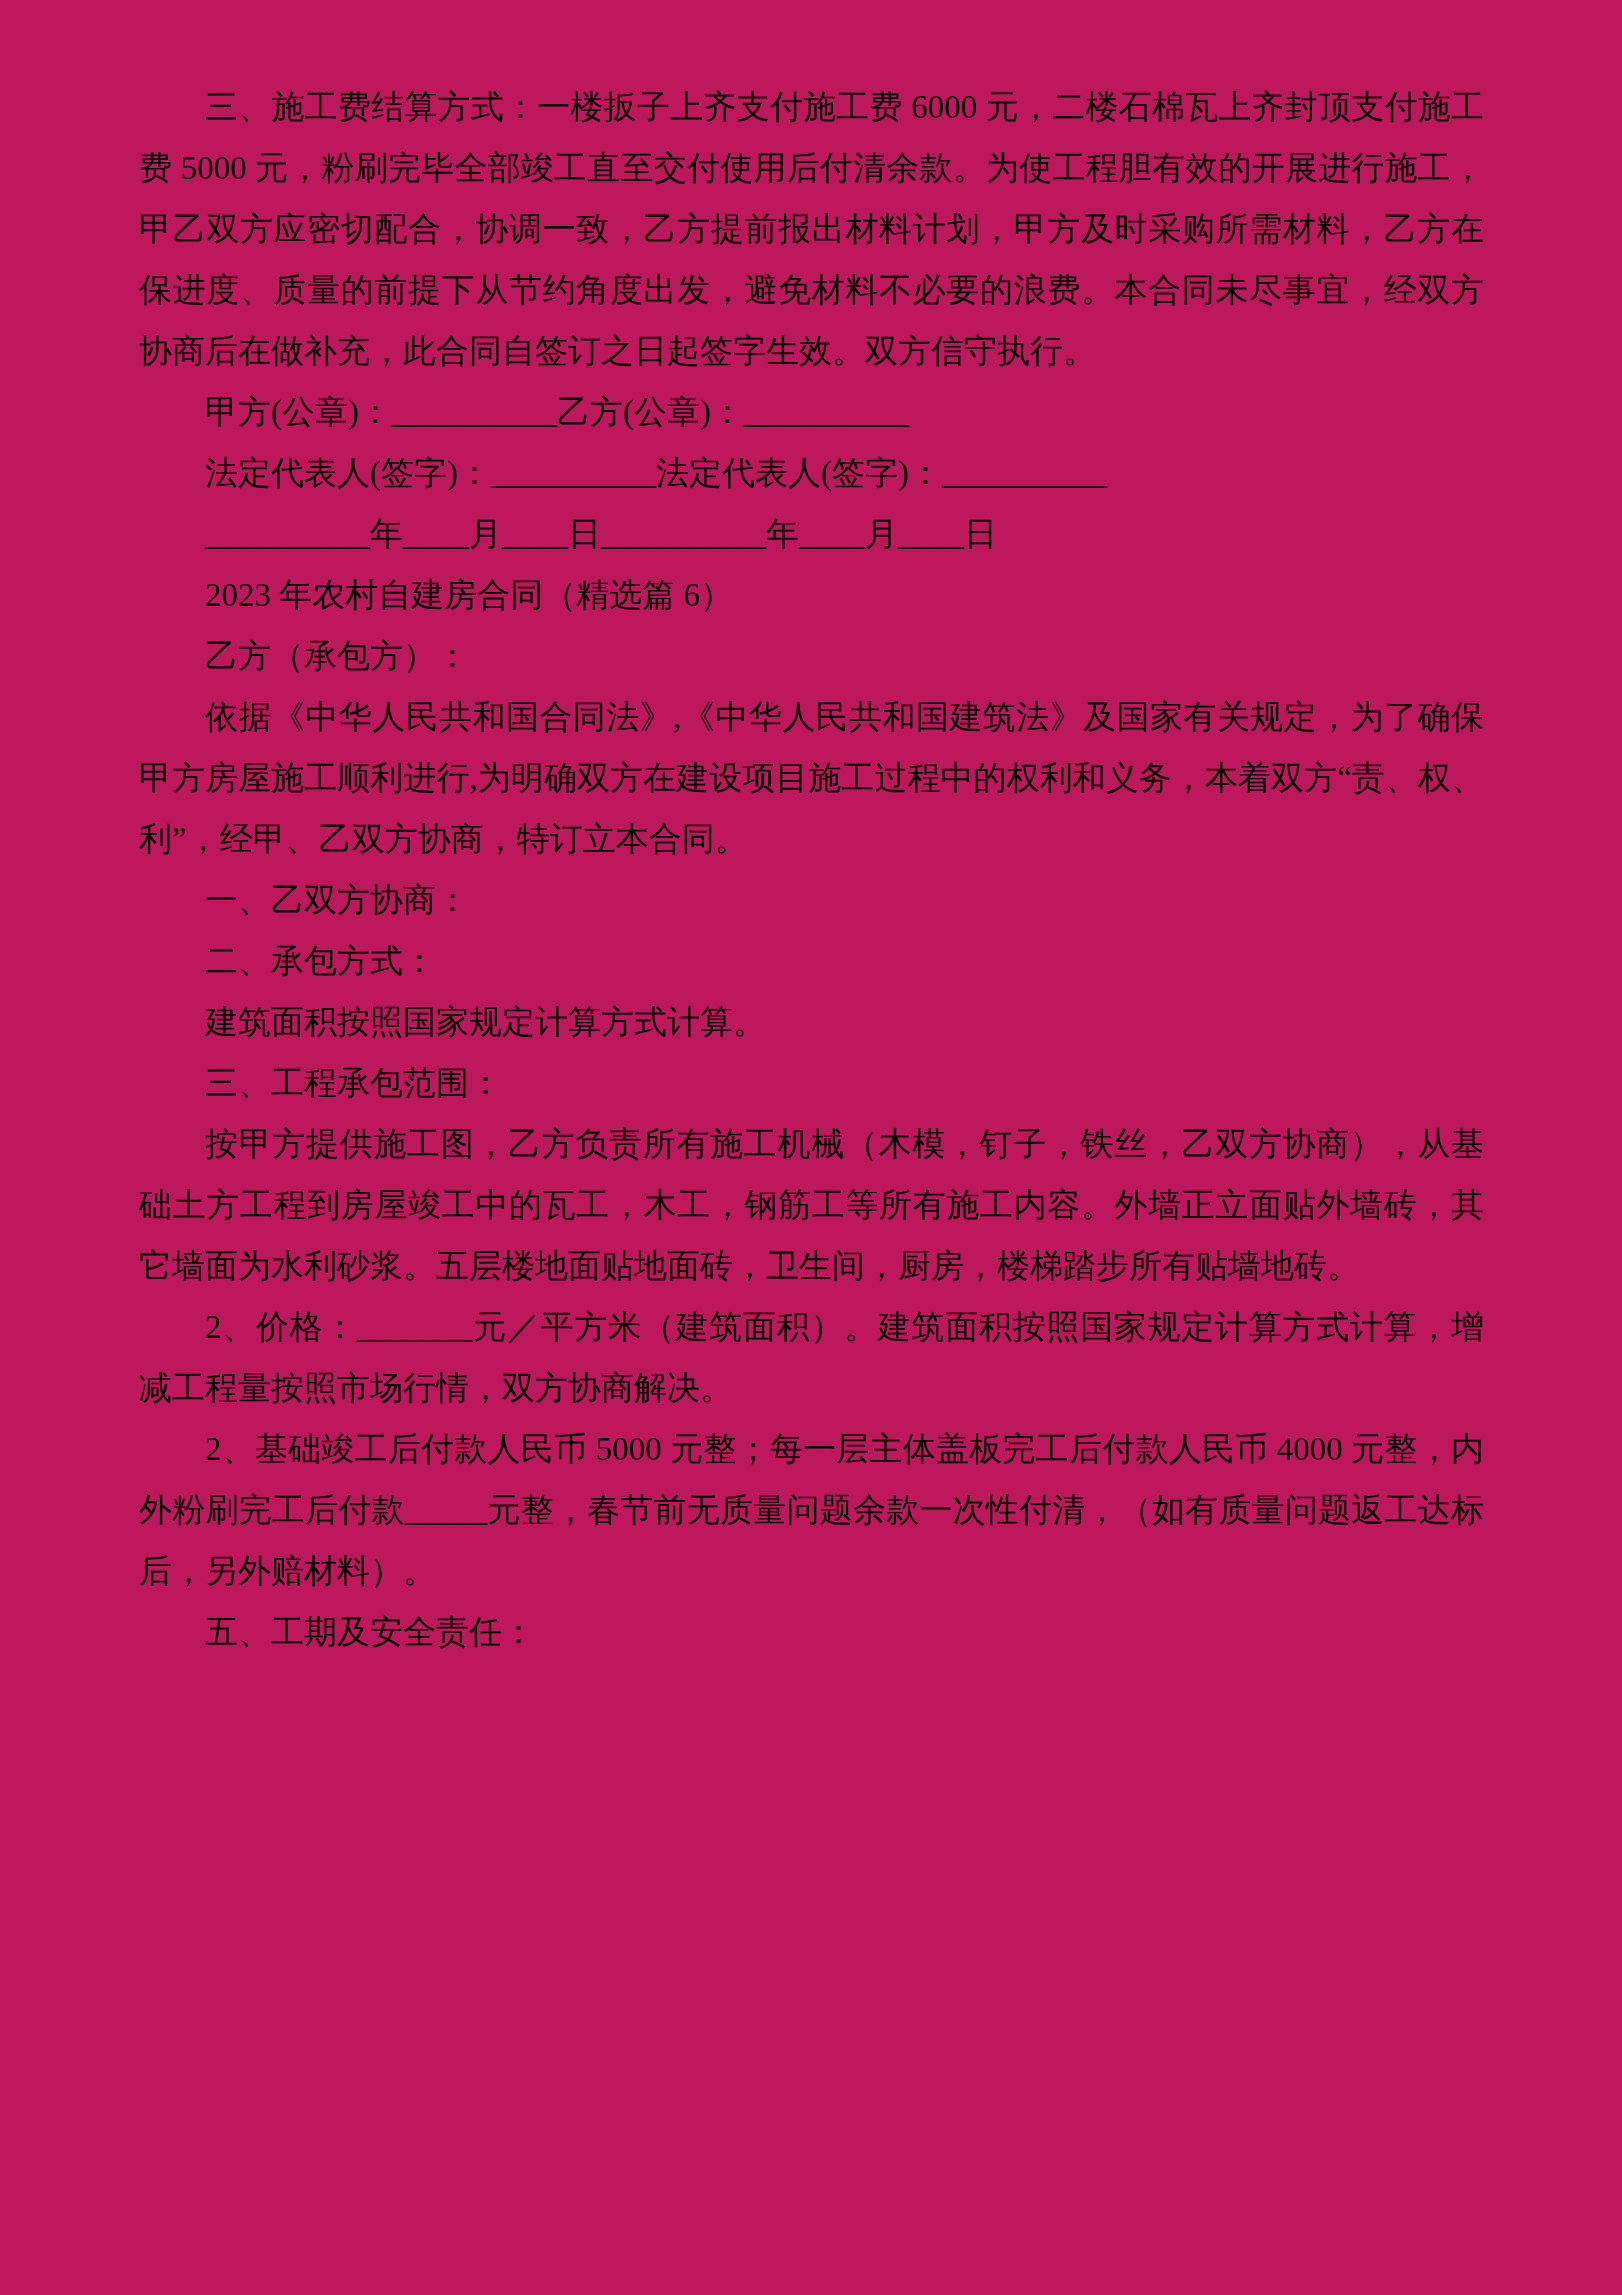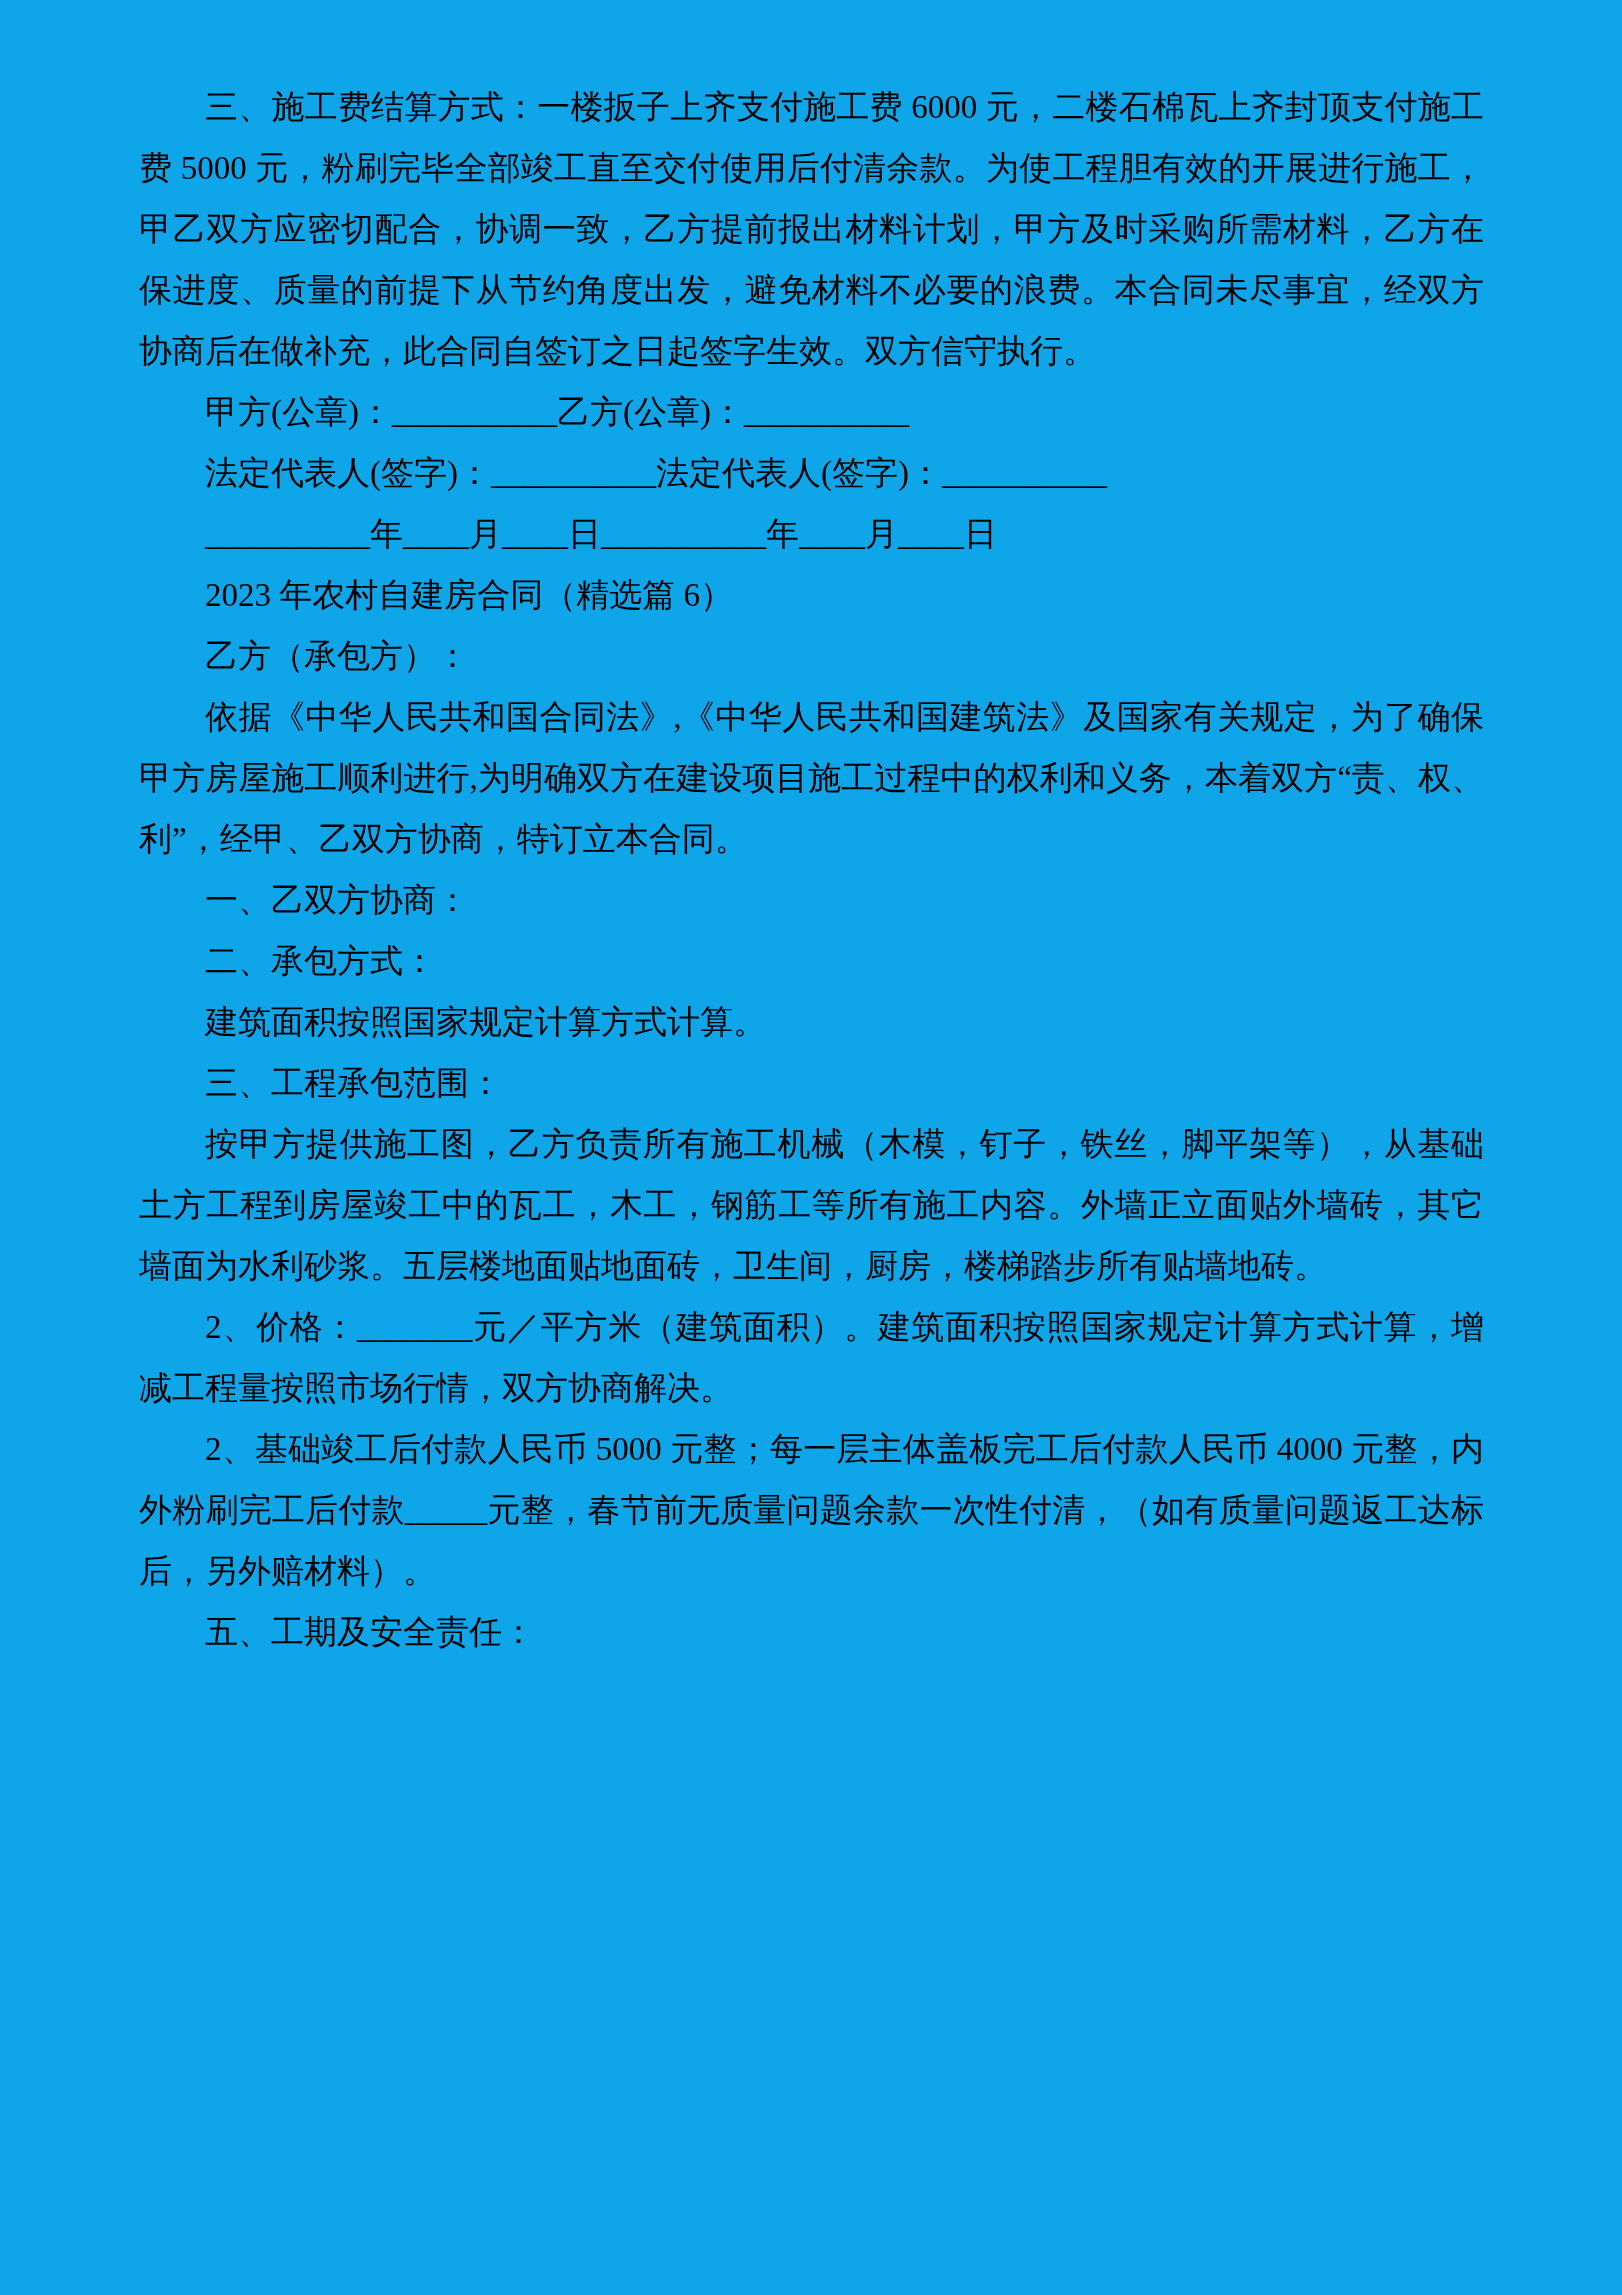--- a/index.html
+++ b/index.html
@@ -5,21 +5,21 @@
     * { margin: 0; padding: 0; box-sizing: border-box; }
     html, body { background: #e9e9e9; }
     body {
       width: 1623px;
       font-family: "Liberation Serif", "DejaVu Serif", serif;
     }
     .page {
       position: relative;
       width: 1623px;
       height: 2295px;
-      background: #0ea5e9;
+      background: #be185d;
       overflow: hidden;
     }
     .doc-content {
       position: absolute;
       left: 139px;
       top: 77px;
       width: 1345px;
     }
     .para {
       font-family: "Liberation Serif", "DejaVu Serif", serif;
@@ -41,19 +41,19 @@
       <p class="para">甲方(公章)：__________乙方(公章)：__________</p>
       <p class="para">法定代表人(签字)：__________法定代表人(签字)：__________</p>
       <p class="para">__________年____月____日__________年____月____日</p>
       <p class="para">2023 年农村自建房合同（精选篇 6）</p>
       <p class="para">乙方（承包方）：</p>
       <p class="para">依据《中华人民共和国合同法》,《中华人民共和国建筑法》及国家有关规定，为了确保甲方房屋施工顺利进行,为明确双方在建设项目施工过程中的权利和义务，本着双方“责、权、利”，经甲、乙双方协商，特订立本合同。</p>
       <p class="para">一、乙双方协商：</p>
       <p class="para">二、承包方式：</p>
       <p class="para">建筑面积按照国家规定计算方式计算。</p>
       <p class="para">三、工程承包范围：</p>
-      <p class="para">按甲方提供施工图，乙方负责所有施工机械（木模，钉子，铁丝，脚平架等），从基础土方工程到房屋竣工中的瓦工，木工，钢筋工等所有施工内容。外墙正立面贴外墙砖，其它墙面为水利砂浆。五层楼地面贴地面砖，卫生间，厨房，楼梯踏步所有贴墙地砖。</p>
+      <p class="para">按甲方提供施工图，乙方负责所有施工机械（木模，钉子，铁丝，乙双方协商），从基础土方工程到房屋竣工中的瓦工，木工，钢筋工等所有施工内容。外墙正立面贴外墙砖，其它墙面为水利砂浆。五层楼地面贴地面砖，卫生间，厨房，楼梯踏步所有贴墙地砖。</p>
       <p class="para">2、价格：_______元／平方米（建筑面积）。建筑面积按照国家规定计算方式计算，增减工程量按照市场行情，双方协商解决。</p>
       <p class="para">2、基础竣工后付款人民币 5000 元整；每一层主体盖板完工后付款人民币 4000 元整，内外粉刷完工后付款_____元整，春节前无质量问题余款一次性付清，（如有质量问题返工达标后，另外赔材料）。</p>
       <p class="para">五、工期及安全责任：</p>
     </div>
 </div>
 
 
 </body></html>

